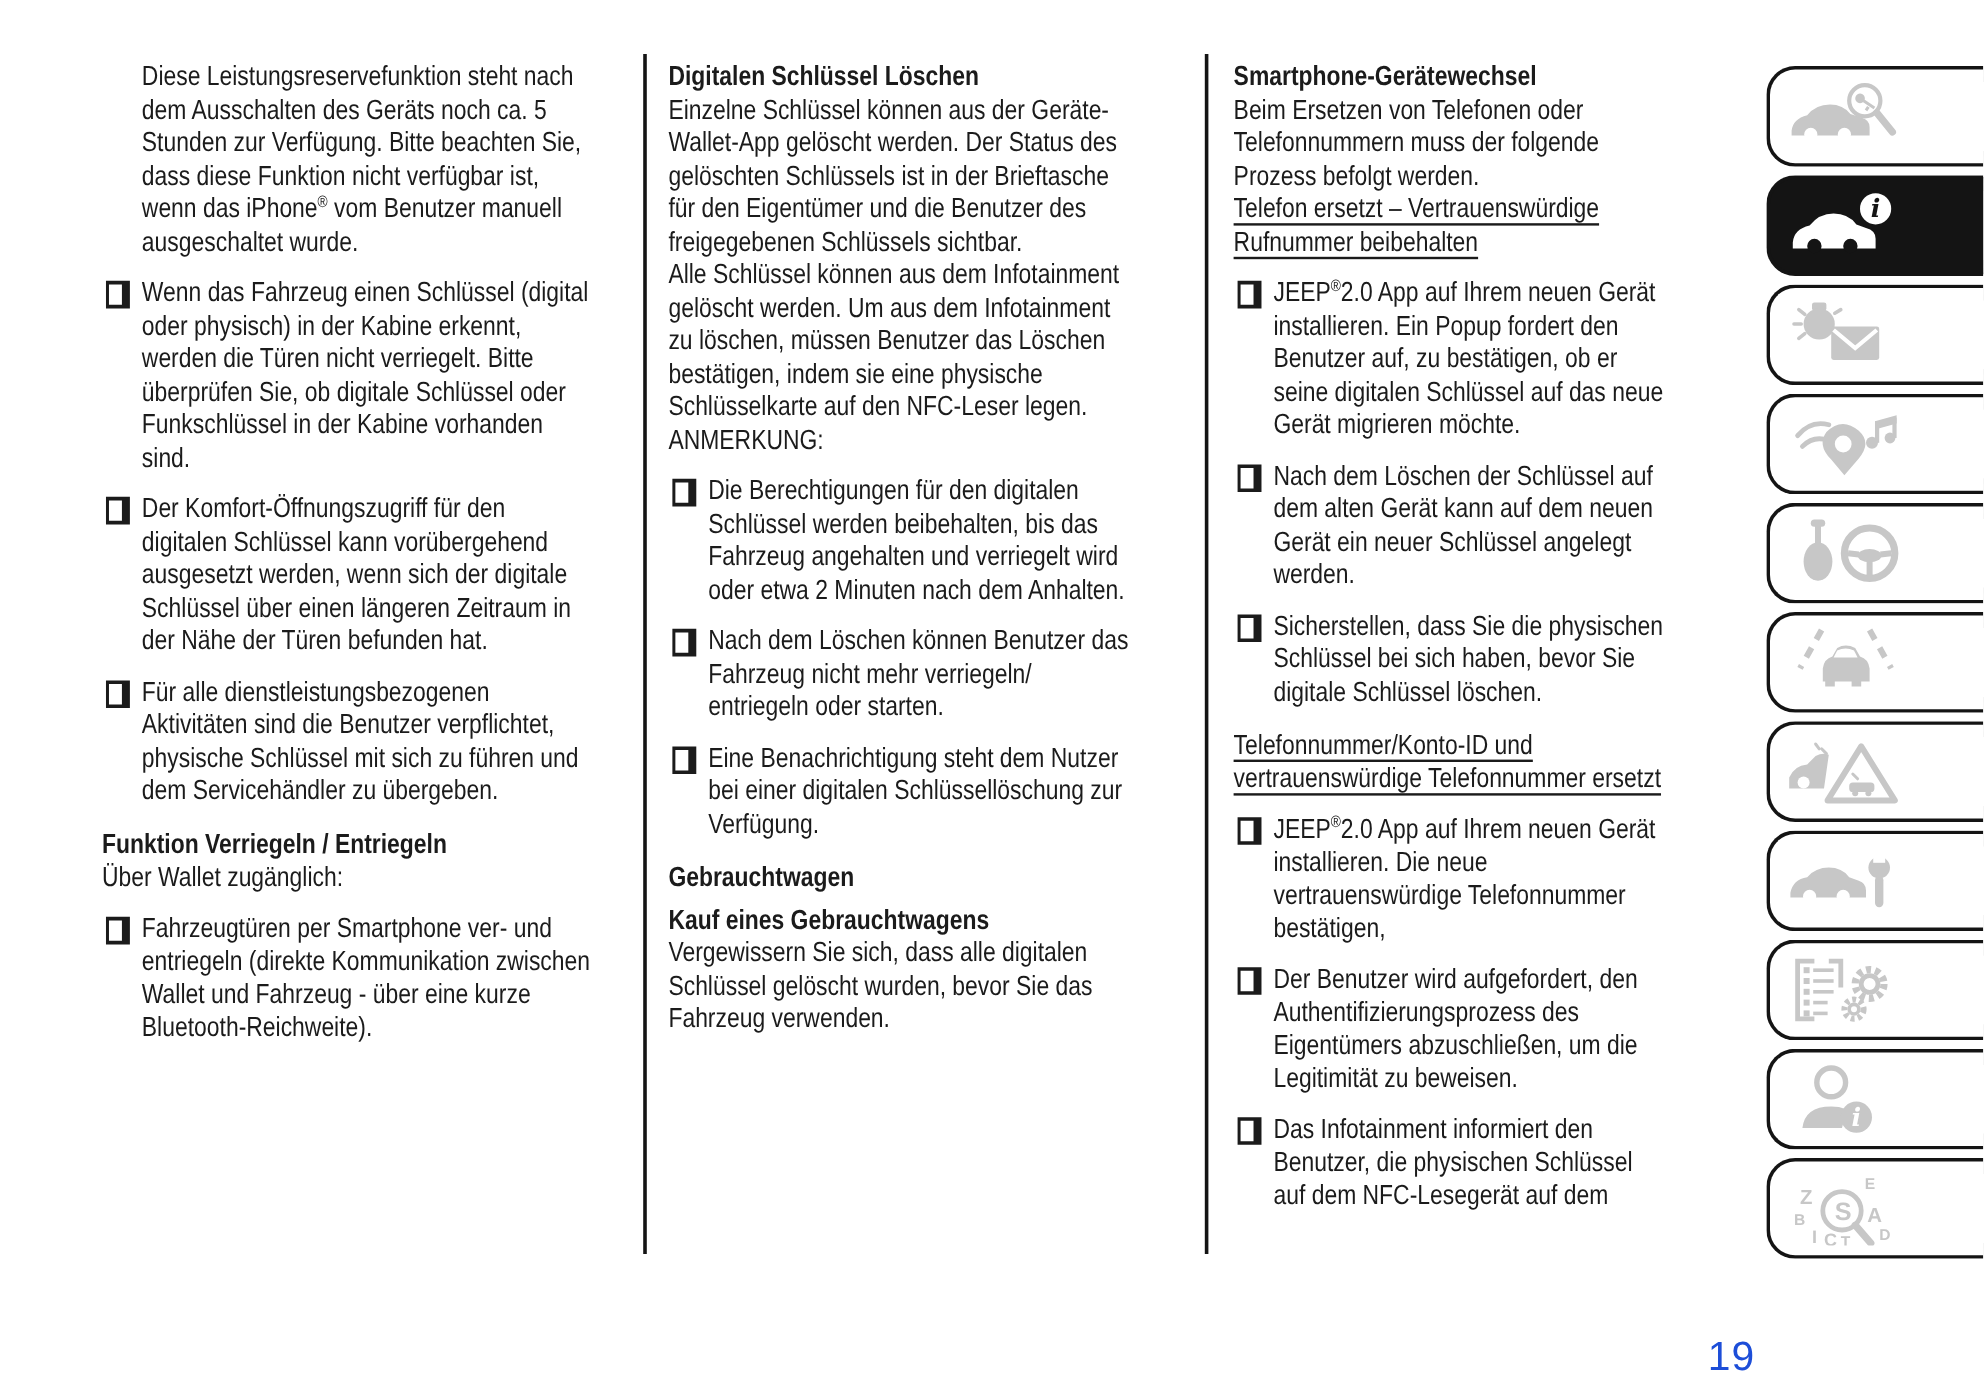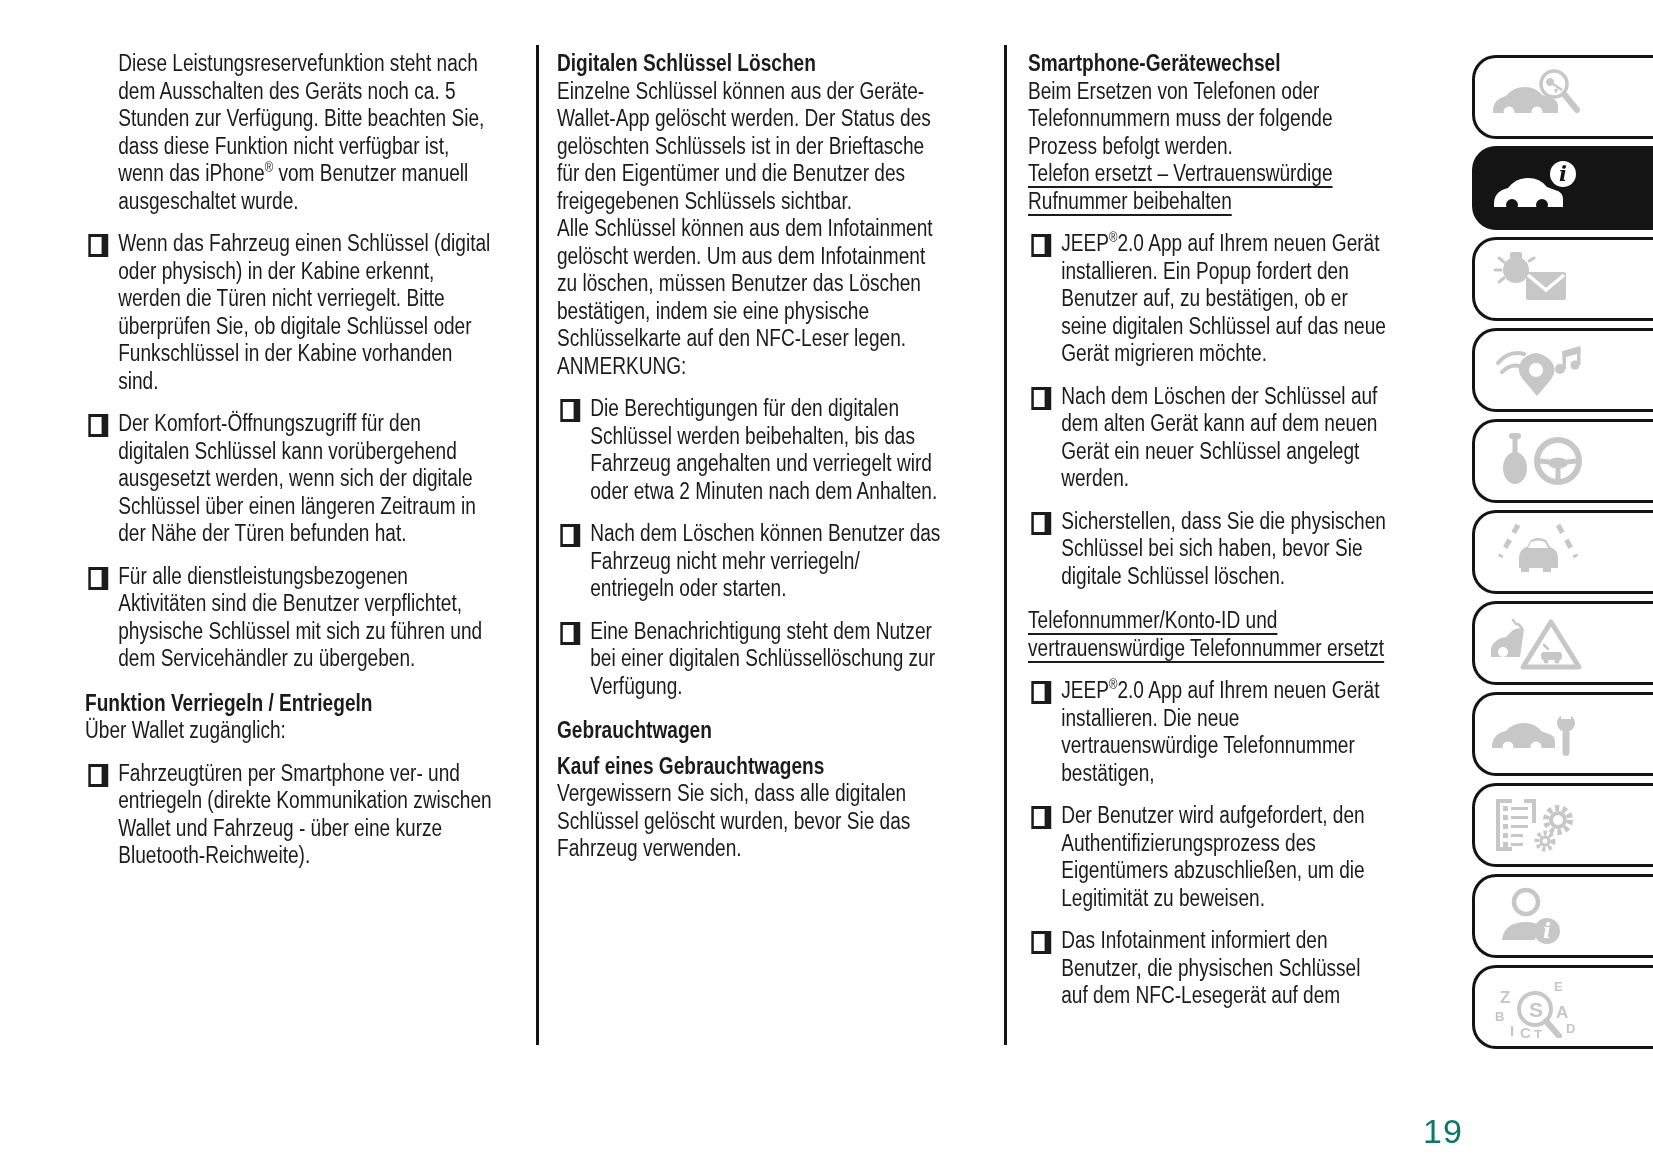--- a/index.html
+++ b/index.html
@@ -25,21 +25,21 @@
   #divider-2{left:1004px;}
   #tabbar{position:absolute;left:1472px;top:55px;width:181px;}
   .tab{height:78px;border:3px solid #141414;border-right:0;border-radius:24px 0 0 24px;
        margin-bottom:7px;background:#ffffff;color:#c7c7c7;display:flex;align-items:center;}
   .tab.active{background:#141414;color:#ffffff;}
   .tab svg{margin-left:13px;flex:0 0 auto;}
   .inv{fill:#ffffff;}
   .tab.active .inv{fill:#141414;}
   .inv-s{stroke:#ffffff;fill:none;}
   #page-number{position:absolute;left:1408px;top:1112px;width:70px;text-align:center;
-       font-size:34px;letter-spacing:1px;color:#0f766e;}
+       font-size:34px;letter-spacing:1px;color:#1d4ed8;}
 </style>
 </head>
 <body>
 
 <div id="page">
 
   <div class="col" id="col-left">
     <p class="indent sup-reg">Diese Leistungsreservefunktion steht nach dem Ausschalten des Geräts noch ca. 5 Stunden zur Verfügung. Bitte beachten Sie, dass diese Funktion nicht verfügbar ist, wenn das iPhone<sup>®</sup> vom Benutzer manuell ausgeschaltet wurde.</p>
     <div class="bullet">
       <span class="bsq"></span>

